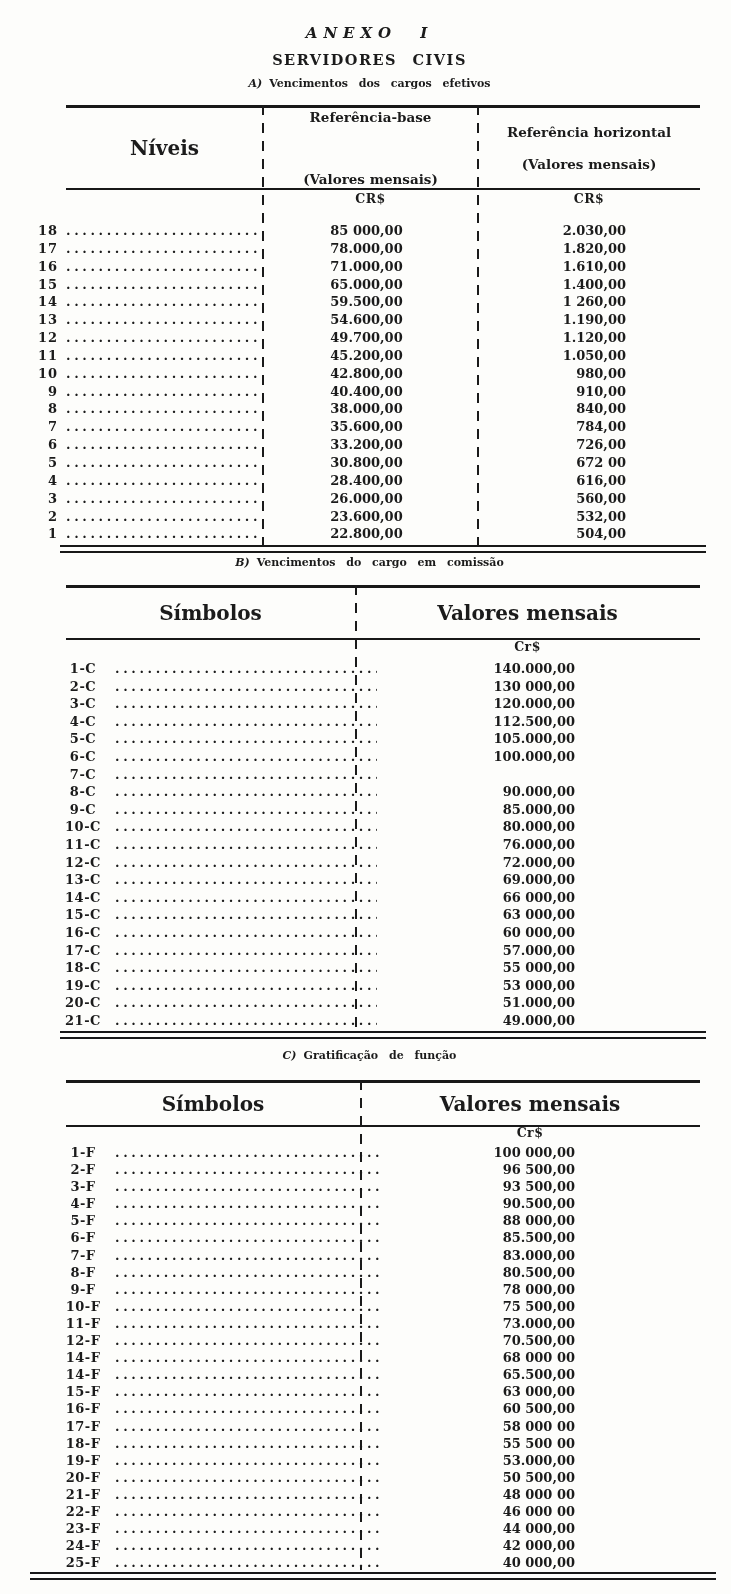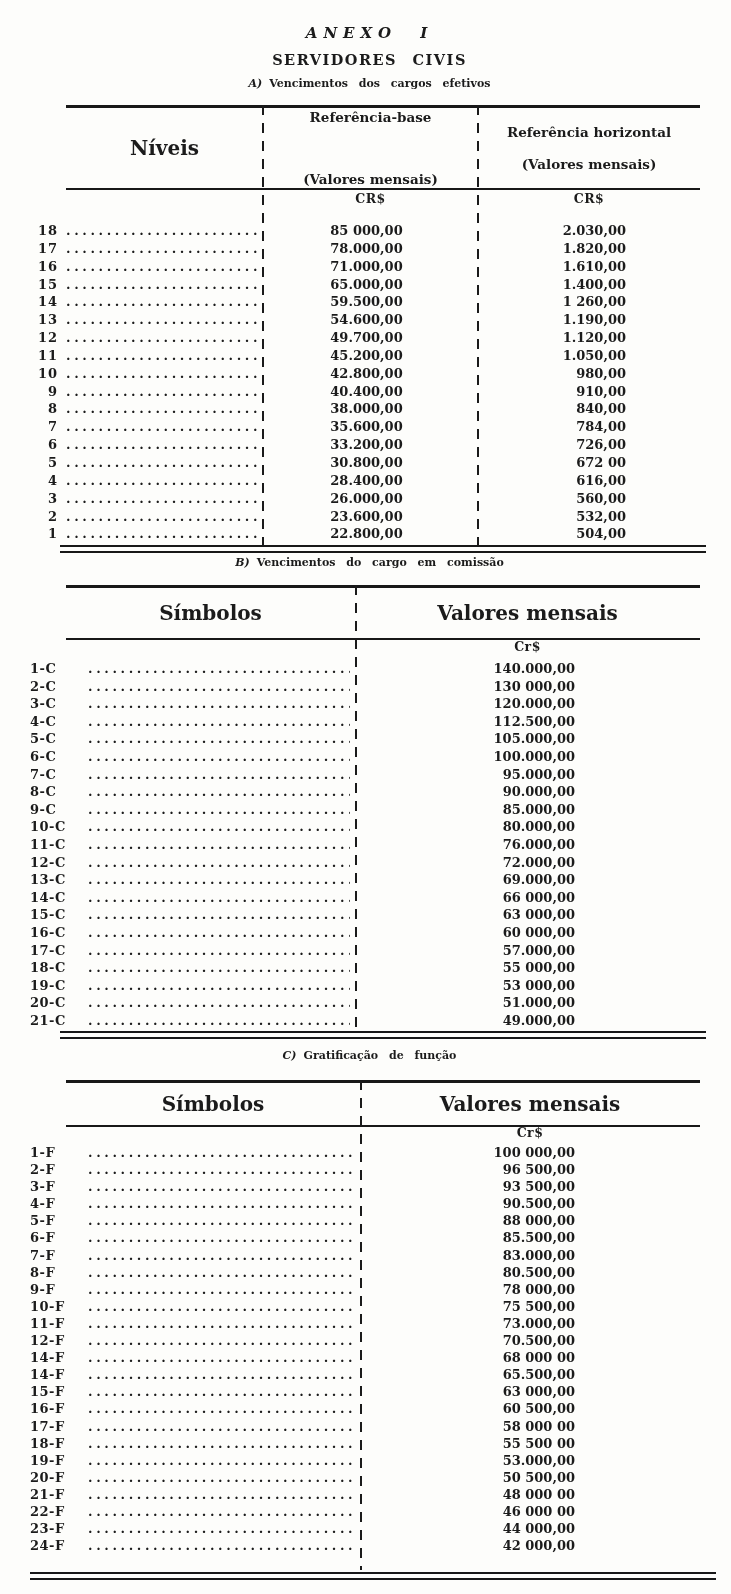--- a/index.html
+++ b/index.html
@@ -38,21 +38,21 @@
   #tbl-c .cur{top:45px;left:330px;width:340px;justify-content:center;}
 
   .rows{position:absolute;left:0;right:0;}
   #rows-a{top:117px;} #rows-b{top:75px;} #rows-c{top:64px;}
   .trow{display:flex;font-size:13px;}
   #rows-a .trow{height:17.85px;line-height:17.85px;}
   #rows-b .trow{height:17.6px;line-height:17.6px;}
   #rows-c .trow{height:17.1px;line-height:17.1px;}
 
   .lvl{width:28px;text-align:right;letter-spacing:1px;}
-  .sym{width:52px;text-align:left;letter-spacing:0.5px;}
+  .sym{width:52px;text-align:center;letter-spacing:0.5px;margin-left:27px;}
   .dots{overflow:hidden;white-space:nowrap;}
   .dots::after{content:"........................................................................................";
                letter-spacing:3.6px;font-size:13px;}
   #rows-a .dots{width:193px;margin-left:8px;}
   #rows-b .dots{width:262px;margin-left:6px;}
   #rows-c .dots{width:266px;margin-left:6px;}
   .val{box-sizing:border-box;}
   .a-base{width:215px;text-align:center;}
   .a-horiz{width:222px;text-align:right;padding-right:70px;}
   .bc-val{flex:1;text-align:right;padding-right:127px;}
@@ -236,21 +236,20 @@
           <span class="val bc-val">105.000,00</span>
         </div>
         <div class="trow">
           <span class="sym">6-C</span>
           <span class="dots"></span>
           <span class="val bc-val">100.000,00</span>
         </div>
         <div class="trow">
           <span class="sym">7-C</span>
           <span class="dots"></span>
-          <span class="val bc-val">95.000,00</span>
         </div>
         <div class="trow">
           <span class="sym">8-C</span>
           <span class="dots"></span>
           <span class="val bc-val">90.000,00</span>
         </div>
         <div class="trow">
           <span class="sym">9-C</span>
           <span class="dots"></span>
           <span class="val bc-val">85.000,00</span>
@@ -444,17 +443,22 @@
         <div class="trow">
           <span class="sym">23-F</span>
           <span class="dots"></span>
           <span class="val bc-val">44 000,00</span>
         </div>
         <div class="trow">
           <span class="sym">24-F</span>
           <span class="dots"></span>
           <span class="val bc-val">42 000,00</span>
         </div>
+        <div class="trow">
+          <span class="sym">25-F</span>
+          <span class="dots"></span>
+          <span class="val bc-val">40 000,00</span>
+        </div>
       </div>
     <div class="rule-double" style="left:0px;width:686px;top:492px;"></div>
   </div>
 
 </div>
 
 </body></html>

